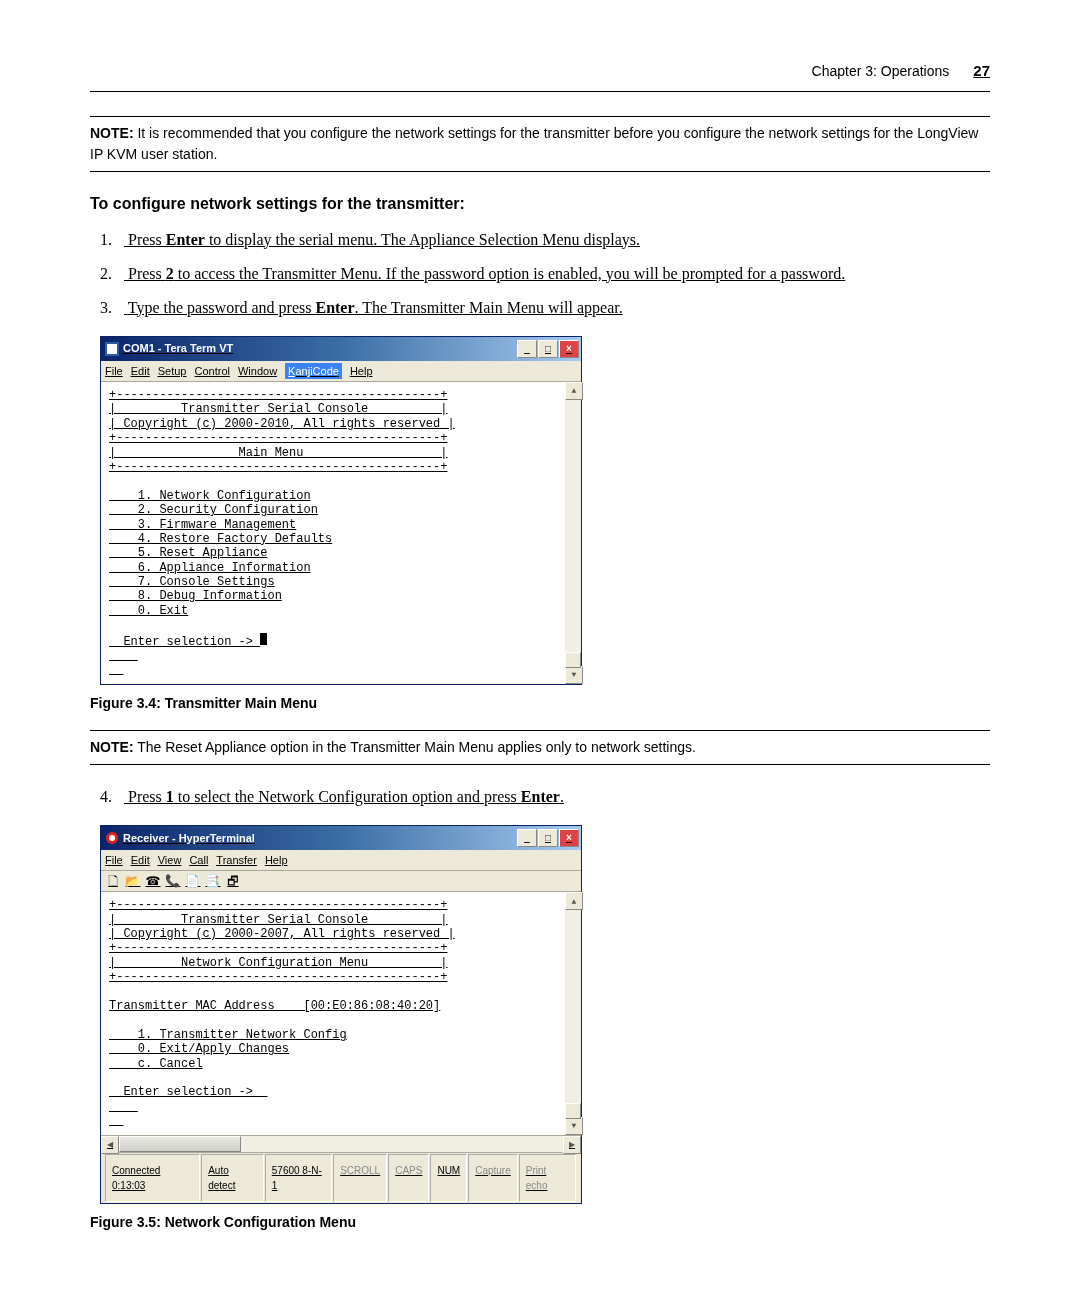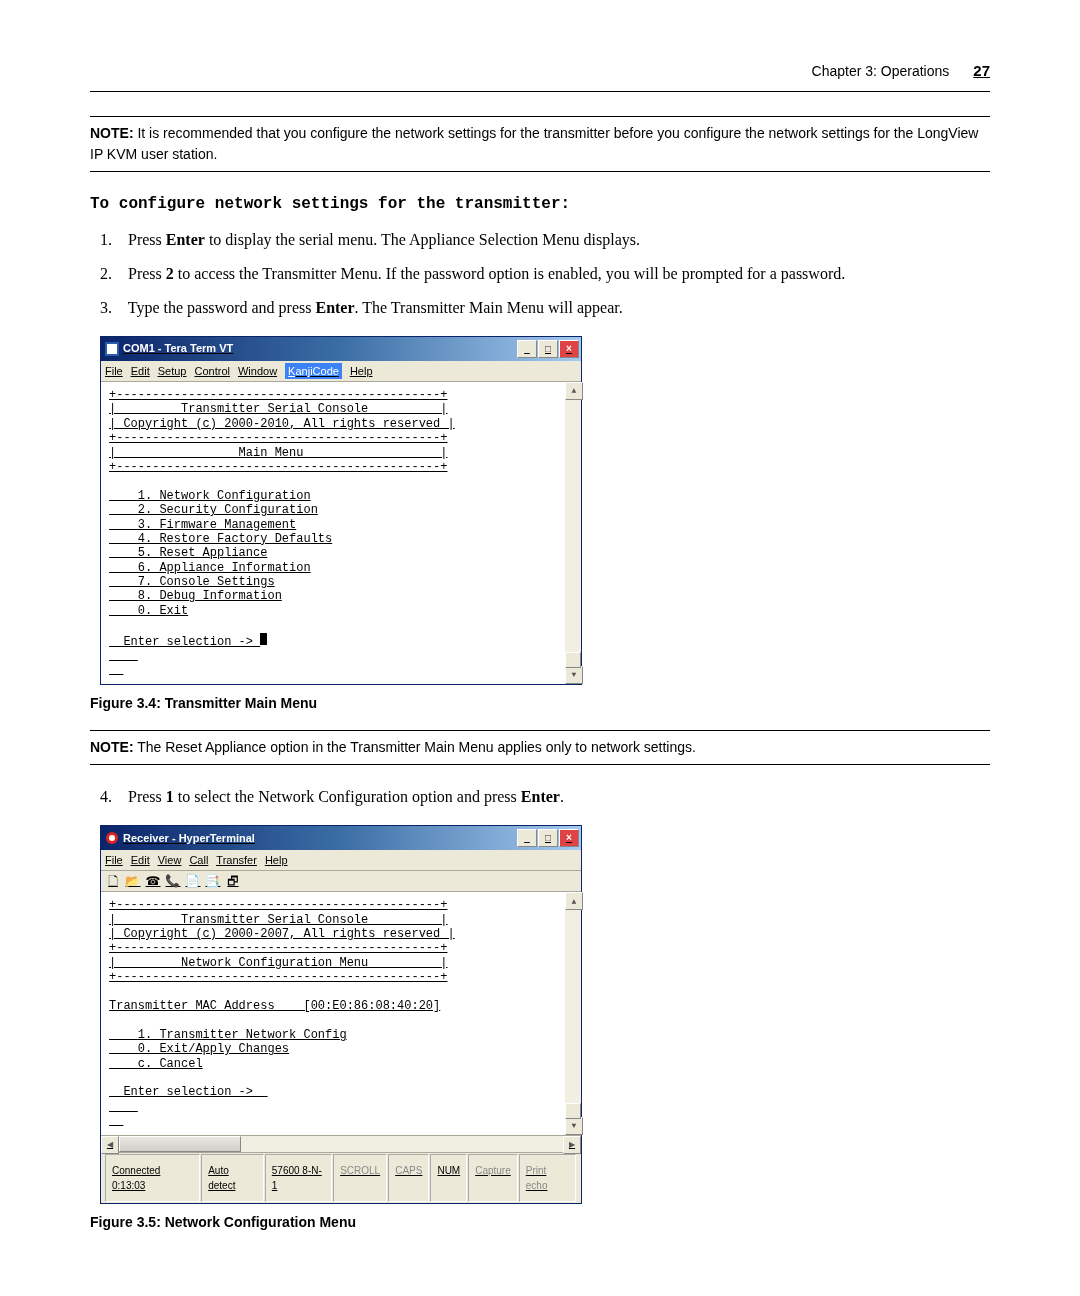--- a/index.html
+++ b/index.html
@@ -35,29 +35,30 @@
       padding: 6px 0;
       margin: 12px 0 20px 0;
       font-family: Arial, sans-serif;
       font-size: 14px;
       line-height: 1.5;
     }
     .note-box b {
       font-weight: bold;
     }
     .section-heading {
-      font-family: Liberation Mono, monospace;
+      font-family: Liberation Sans, sans-serif;
       font-size: 16px;
       font-weight: bold;
       margin: 12px 0 12px 0;
     }
     ol {
       margin: 0 0 16px 0;
       padding-left: 0;
       list-style: none;
+      text-decoration: underline;
     }
     ol li {
       margin-bottom: 10px;
       padding-left: 40px;
       text-indent: -30px;
     }
     ol li .num {
       display: inline-block;
       width: 24px;
       text-indent: 0;

